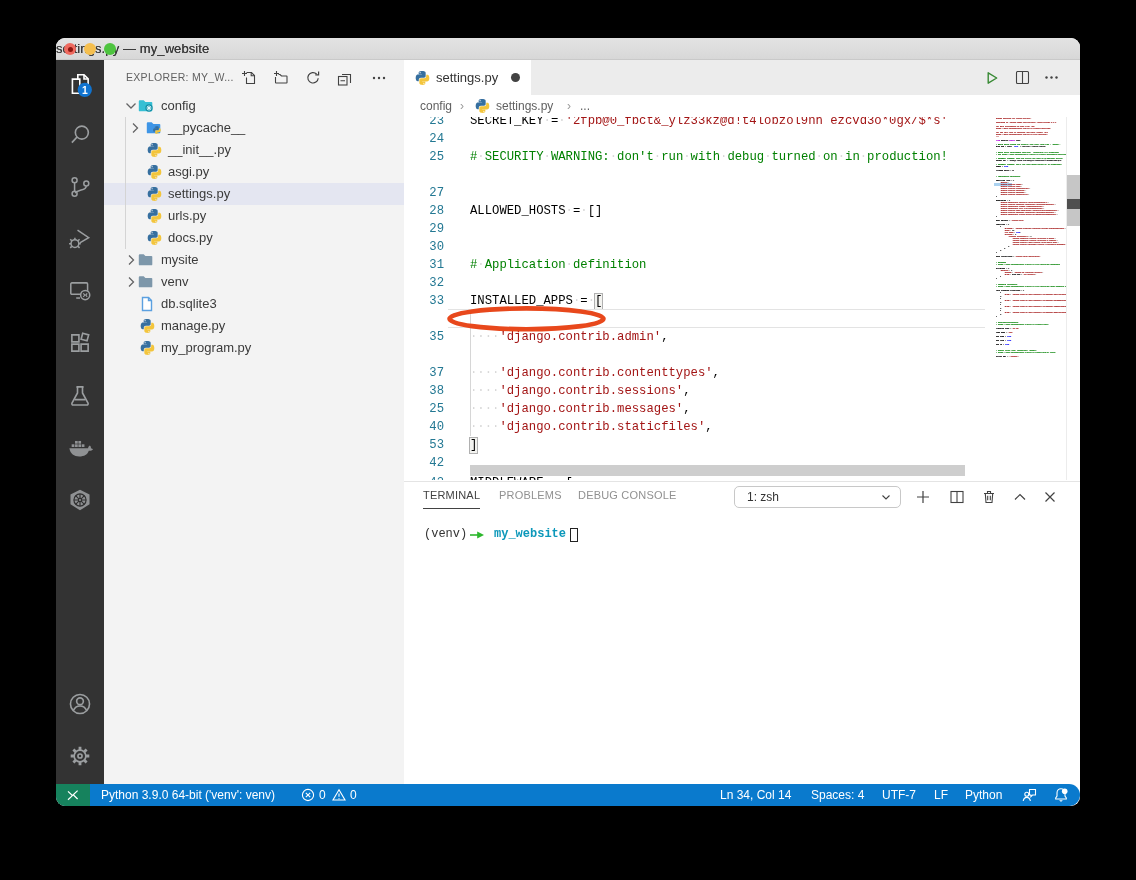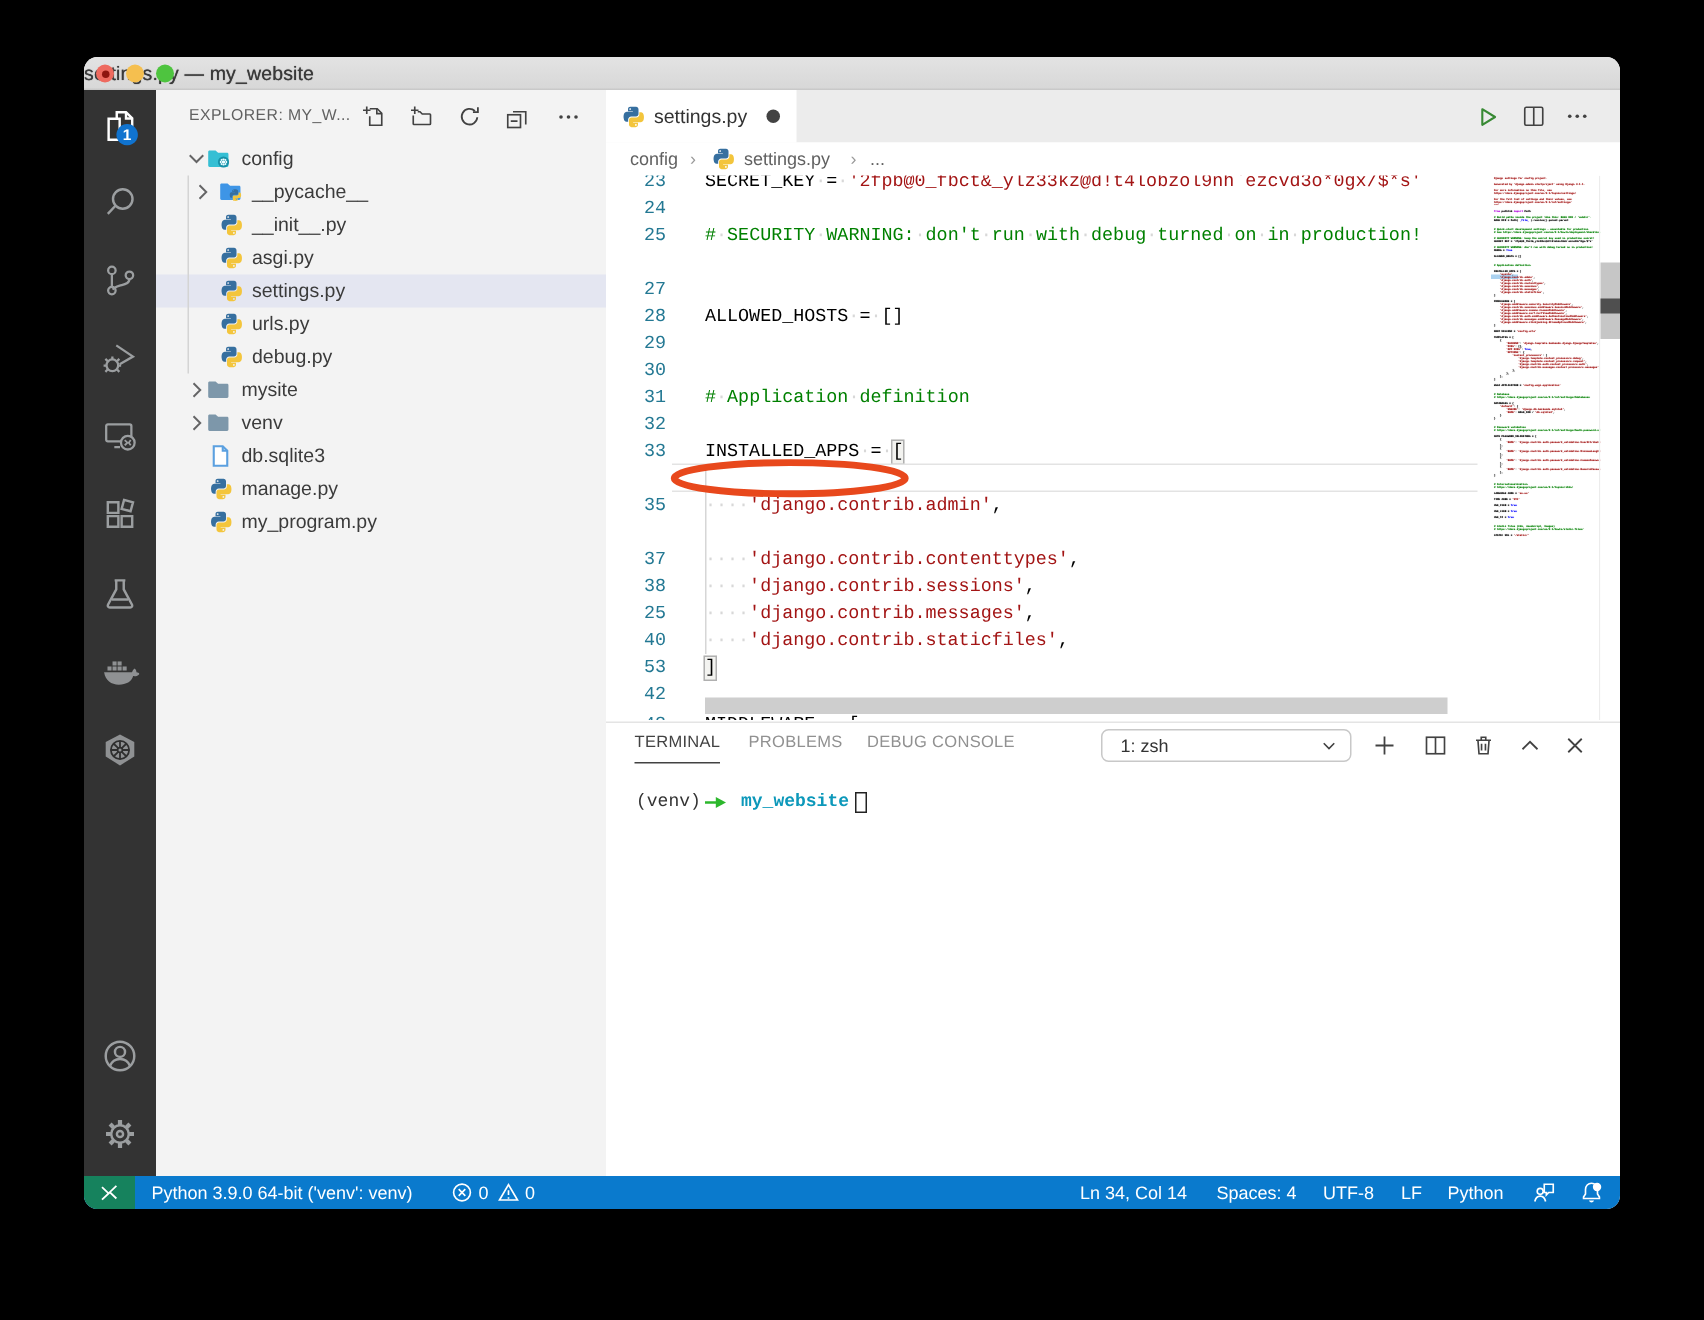--- a/index.html
+++ b/index.html
@@ -40,21 +40,21 @@
 .com { color:#008000; }
 .kw { color:#0000ff; }
 #mmpre { position:absolute; left:7px; top:-1.1px; font-family:"Liberation Mono", monospace; font-size:1.7px; line-height:2px; color:#000; font-weight:bold; text-shadow:0 0 0.5px currentColor; }
 #mmpre i { font-style:normal; }
 .ms { color:#a31515; } .mc { color:#008000; } .mk { color:#af00db; } .mb { color:#0000ff; }
 
 #panel { position:absolute; left:0; top:421px; width:676px; height:303px; background:#fff; border-top:1px solid #e4e4e4; }
 .ptab { position:absolute; top:0; height:27px; line-height:27px; font-size:11px; letter-spacing:0.2px; }
 #term { position:absolute; left:0; top:45px; width:676px; height:30px; font-family:"Liberation Mono", monospace; font-size:12px; }
 
-#status { position:absolute; left:0; top:746px; width:1024px; height:22px; background:#0a7acd; color:#fff; font-size:12px; line-height:22px; }
+#status { position:absolute; left:0; top:746px; width:1024px; height:22px; background:#0a7acd; color:#fff; font-size:12px; line-height:22px;border-radius:11px; }
 #remote { position:absolute; left:0; top:0; width:34px; height:22px; background:#16825d; }
 .st { position:absolute; top:0; }
 </style></head>
 <body>
 <svg width="0" height="0" style="position:absolute">
 <defs>
 <g id="pylogo">
 <path fill="#366f9f" d="M7.85 1.1c-0.55 0-1.1.05-1.55.13-1.37.24-1.62.75-1.62 1.69v1.24h3.25v.41H3.95c-.95 0-1.77.57-2.03 1.65-.3 1.24-.31 2.01 0 3.3.23.96.78 1.65 1.73 1.65h1.12V9.69c0-1.07.93-2.02 2.03-2.02h3.25c.9 0 1.62-.74 1.62-1.65V2.92c0-.88-.74-1.54-1.62-1.69-.56-.09-1.14-.14-1.7-.13zM6.1 2.1c.34 0 .61.28.61.62 0 .34-.27.62-.61.62-.34 0-.61-.28-.61-.62 0-.34.27-.62.61-.62z"></path>
 <path fill="#f3c53c" d="M8.15 14.9c.55 0 1.1-.05 1.55-.13 1.37-.24 1.62-.75 1.62-1.69v-1.24H8.07v-.41h4.98c.95 0 1.77-.57 2.03-1.65.3-1.24.31-2.01 0-3.3-.23-.96-.78-1.65-1.73-1.65h-1.12v1.48c0 1.07-.93 2.02-2.03 2.02H6.95c-.9 0-1.62.74-1.62 1.65v3.1c0 .88.74 1.54 1.62 1.69.56.09 1.14.14 1.7.13zm1.75-1c-.34 0-.61-.28-.61-.62 0-.34.27-.62.61-.62.34 0 .61.28.61.62 0 .34-.27.62-.61.62z"></path>
 </g>
@@ -214,21 +214,21 @@
       <div class="row" style="top:145px">
         <svg class="ficon" style="left:42px" viewBox="0 0 16 16">
             <use href="#pylogo"></use>
           </svg>
         <span class="lbl" style="left:64px">urls.py</span>
       </div>
       <div class="row" style="top:167px">
         <svg class="ficon" style="left:42px" viewBox="0 0 16 16">
             <use href="#pylogo"></use>
           </svg>
-        <span class="lbl" style="left:64px">debug.py</span>
+        <span class="lbl" style="left:64px">docs.py</span>
       </div>
       <div class="row" style="top:189px">
         <svg class="twisty" style="left:19px" viewBox="0 0 16 16">
             <path d="M6 3.5 10.5 8 6 12.5" fill="none" stroke="#646465" stroke-width="1.3"></path>
           </svg>
         <svg class="ficon" style="left:34px" viewBox="0 0 16 16">
             <path d="M.8 3.2c0-.5.4-.9.9-.9h4l1.7 1.6h6c.5 0 .9.4.9.9v7.6c0 .5-.4.9-.9.9h-11.7c-.5 0-.9-.4-.9-.9z" fill="#7d97aa"></path>
           </svg>
         <span class="lbl" style="left:57px">mysite</span>
       </div>
@@ -504,21 +504,21 @@
         <path d="M4.8 4.8l4.4 4.4M9.2 4.8 4.8 9.2"></path>
       </svg>
     <div class="st" style="left:263px">0</div>
     <svg class="abs" style="left:276px;top:4px" width="14" height="14" viewBox="0 0 14 14" stroke="#fff" fill="none" stroke-width="1.1">
         <path d="M7 1.8 13 12H1z"></path>
         <path d="M7 5.5v3.2M7 10.2v1"></path>
       </svg>
     <div class="st" style="left:294px">0</div>
     <div class="st" style="left:664px">Ln 34, Col 14</div>
     <div class="st" style="left:755px">Spaces: 4</div>
-    <div class="st" style="left:826px">UTF-8</div>
+    <div class="st" style="left:826px">UTF-7</div>
     <div class="st" style="left:878px">LF</div>
     <div class="st" style="left:909px">Python</div>
     <svg class="abs" style="left:966px;top:4px" width="15" height="15" viewBox="0 0 15 15" stroke="#fff" fill="none" stroke-width="1.1">
       <circle cx="4.8" cy="6.2" r="2"></circle>
         <path d="M1.2 13c.5-2.4 1.8-3.6 3.6-3.6 1.8 0 3.1 1.2 3.6 3.6"></path>
       <path d="M7.5 1.5h6v5.5h-3l-1.6 1.6V7h-1.4z"></path>
     </svg>
     <svg class="abs" style="left:997px;top:3px" width="16" height="16" viewBox="0 0 16 16">
       <path d="M8 1.8c-2.3 0-4 1.8-4 4.2v3L2.7 11v1h10.6v-1L12 9V6c0-2.4-1.7-4.2-4-4.2z" fill="none" stroke="#fff" stroke-width="1.1"></path>
       <path d="M6.3 13.3c.3.8 1 1.3 1.7 1.3s1.4-.5 1.7-1.3z" fill="#fff"></path>

